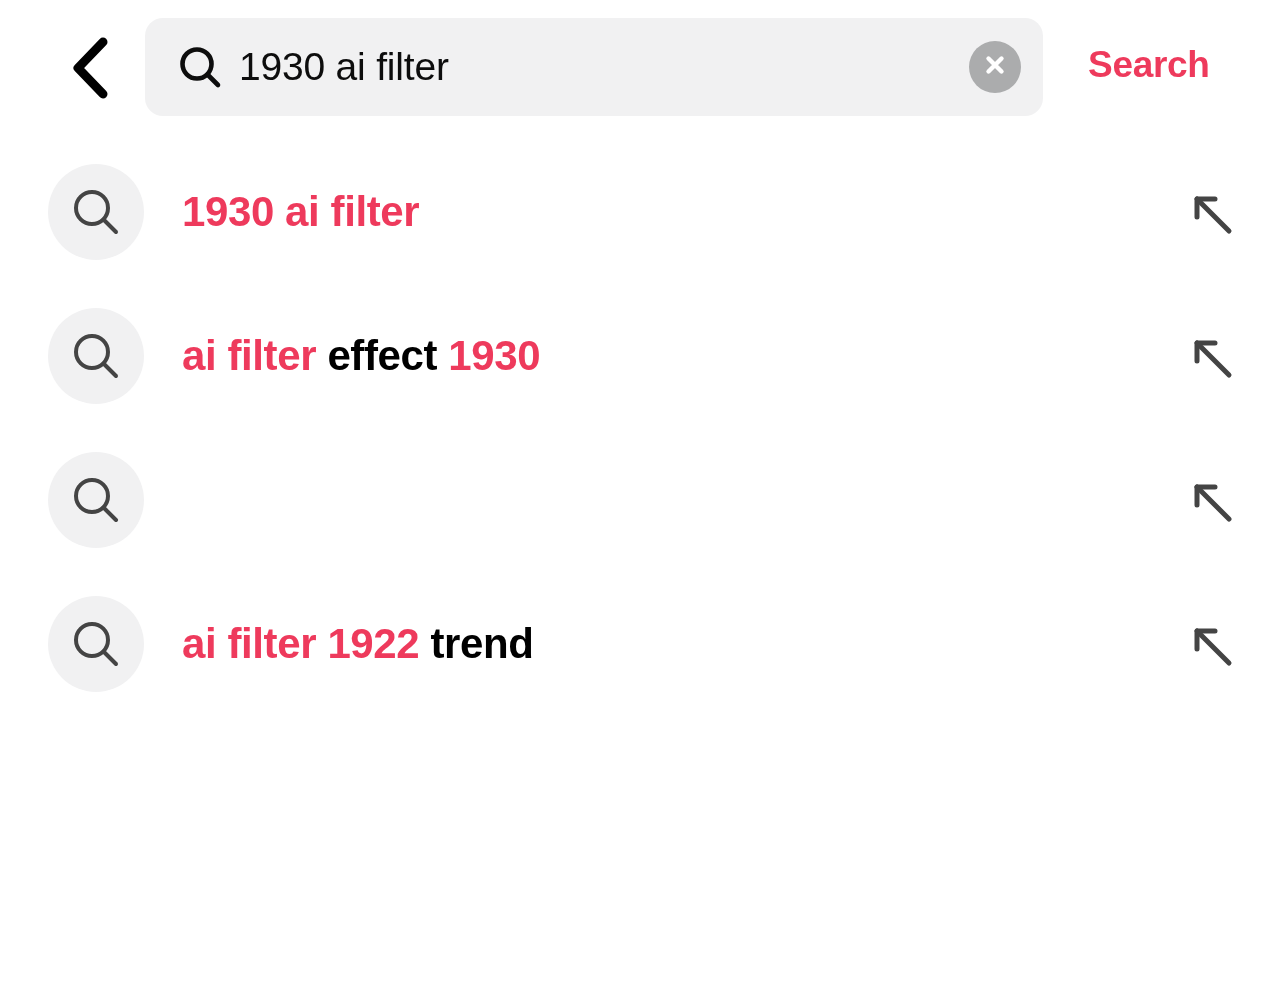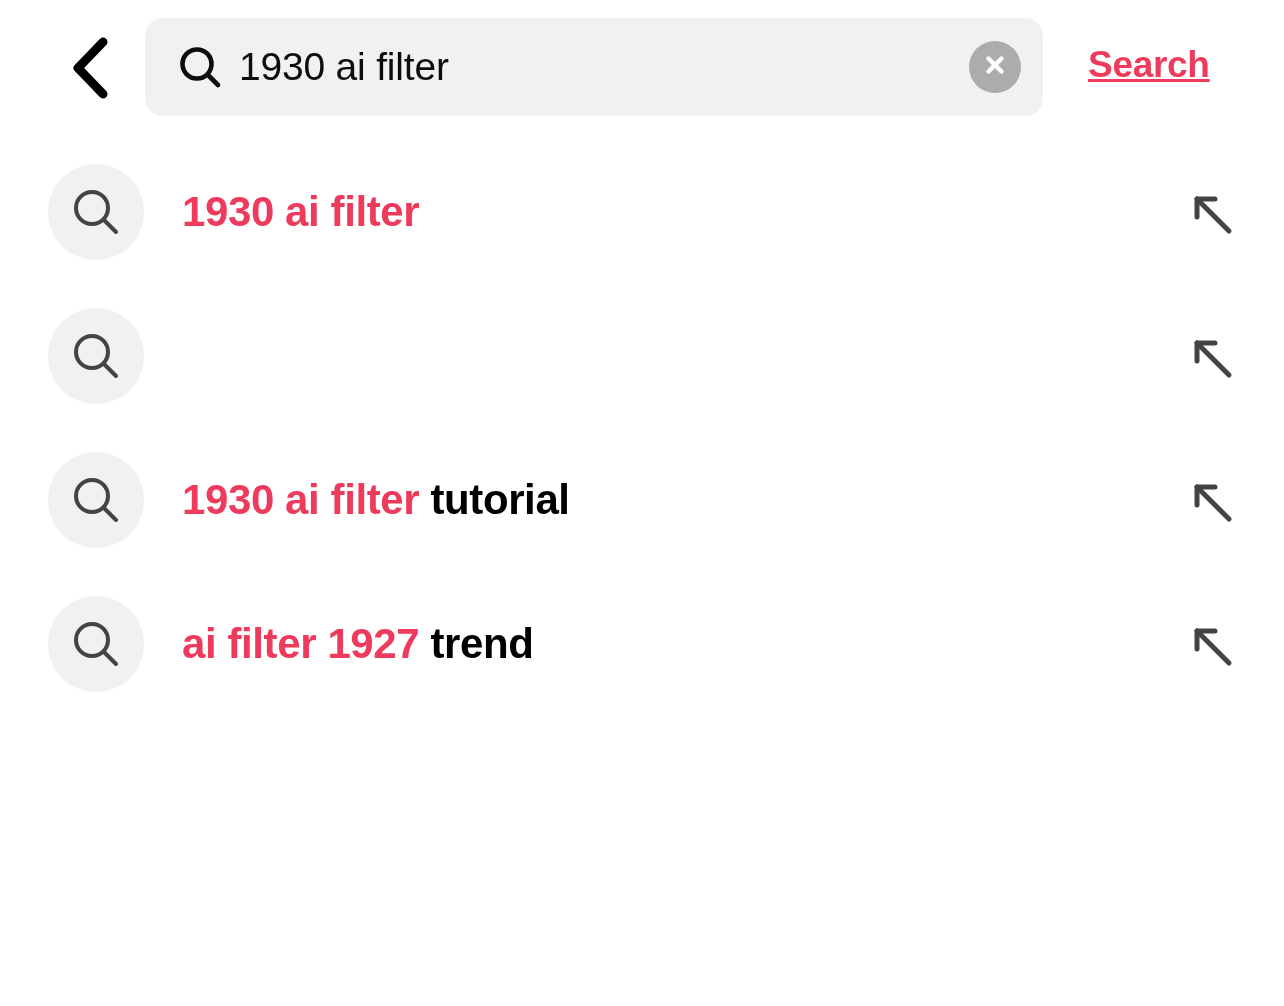--- a/index.html
+++ b/index.html
@@ -76,21 +76,20 @@
   .search-action{
     position:absolute;
     left:1088px;
     top:44px;
     font-size:37px;
     font-weight:700;
     color:#ee3a5c;
     letter-spacing:-0.3px;
     white-space:nowrap;
     cursor:pointer;
-    text-decoration:underline;
   }
 
   
   .suggestions{
     position:absolute;
     top:140px;
     left:0;
     width:1284px;
   }
   .suggestion-row{
@@ -185,50 +184,50 @@
         </svg>
       </div>
     </div>
     <div class="suggestion-row">
       <div class="row-icon">
         <svg width="52" height="52" viewBox="0 0 52 52" fill="none">
           <circle cx="22" cy="22" r="16" stroke="#444444" stroke-width="4"></circle>
           <path d="M33.5 33.5 L46 46" stroke="#444444" stroke-width="4" stroke-linecap="round"></path>
         </svg>
       </div>
-      <div class="row-arrow" title="Fill search box">
-        <svg width="46" height="46" viewBox="0 0 46 46" fill="none">
-          <path d="M40 40 L8 8" stroke="#444444" stroke-width="5" stroke-linecap="round"></path>
-          <path d="M8 26 L8 8 L26 8" stroke="#444444" stroke-width="5" stroke-linecap="round" stroke-linejoin="round"></path>
-        </svg>
-      </div>
-    </div>
-    <div class="suggestion-row">
-      <div class="row-icon">
-        <svg width="52" height="52" viewBox="0 0 52 52" fill="none">
-          <circle cx="22" cy="22" r="16" stroke="#444444" stroke-width="4"></circle>
-          <path d="M33.5 33.5 L46 46" stroke="#444444" stroke-width="4" stroke-linecap="round"></path>
-        </svg>
-      </div>
-      <div class="row-text"><span class="hl">1930 ai filter</span><span> tutorial</span></div>
-      <div class="row-arrow" title="Fill search box">
-        <svg width="46" height="46" viewBox="0 0 46 46" fill="none">
-          <path d="M40 40 L8 8" stroke="#444444" stroke-width="5" stroke-linecap="round"></path>
-          <path d="M8 26 L8 8 L26 8" stroke="#444444" stroke-width="5" stroke-linecap="round" stroke-linejoin="round"></path>
-        </svg>
-      </div>
-    </div>
-    <div class="suggestion-row">
-      <div class="row-icon">
-        <svg width="52" height="52" viewBox="0 0 52 52" fill="none">
-          <circle cx="22" cy="22" r="16" stroke="#444444" stroke-width="4"></circle>
-          <path d="M33.5 33.5 L46 46" stroke="#444444" stroke-width="4" stroke-linecap="round"></path>
-        </svg>
-      </div>
-      <div class="row-text"><span class="hl">ai filter 1927</span><span> trend</span></div>
+      <div class="row-text"><span class="hl">ai filter</span><span> effect </span><span class="hl">1930</span></div>
+      <div class="row-arrow" title="Fill search box">
+        <svg width="46" height="46" viewBox="0 0 46 46" fill="none">
+          <path d="M40 40 L8 8" stroke="#444444" stroke-width="5" stroke-linecap="round"></path>
+          <path d="M8 26 L8 8 L26 8" stroke="#444444" stroke-width="5" stroke-linecap="round" stroke-linejoin="round"></path>
+        </svg>
+      </div>
+    </div>
+    <div class="suggestion-row">
+      <div class="row-icon">
+        <svg width="52" height="52" viewBox="0 0 52 52" fill="none">
+          <circle cx="22" cy="22" r="16" stroke="#444444" stroke-width="4"></circle>
+          <path d="M33.5 33.5 L46 46" stroke="#444444" stroke-width="4" stroke-linecap="round"></path>
+        </svg>
+      </div>
+      <div class="row-arrow" title="Fill search box">
+        <svg width="46" height="46" viewBox="0 0 46 46" fill="none">
+          <path d="M40 40 L8 8" stroke="#444444" stroke-width="5" stroke-linecap="round"></path>
+          <path d="M8 26 L8 8 L26 8" stroke="#444444" stroke-width="5" stroke-linecap="round" stroke-linejoin="round"></path>
+        </svg>
+      </div>
+    </div>
+    <div class="suggestion-row">
+      <div class="row-icon">
+        <svg width="52" height="52" viewBox="0 0 52 52" fill="none">
+          <circle cx="22" cy="22" r="16" stroke="#444444" stroke-width="4"></circle>
+          <path d="M33.5 33.5 L46 46" stroke="#444444" stroke-width="4" stroke-linecap="round"></path>
+        </svg>
+      </div>
+      <div class="row-text"><span class="hl">ai filter 1922</span><span> trend</span></div>
       <div class="row-arrow" title="Fill search box">
         <svg width="46" height="46" viewBox="0 0 46 46" fill="none">
           <path d="M40 40 L8 8" stroke="#444444" stroke-width="5" stroke-linecap="round"></path>
           <path d="M8 26 L8 8 L26 8" stroke="#444444" stroke-width="5" stroke-linecap="round" stroke-linejoin="round"></path>
         </svg>
       </div>
     </div>
   </div>
 
 </body></html>

